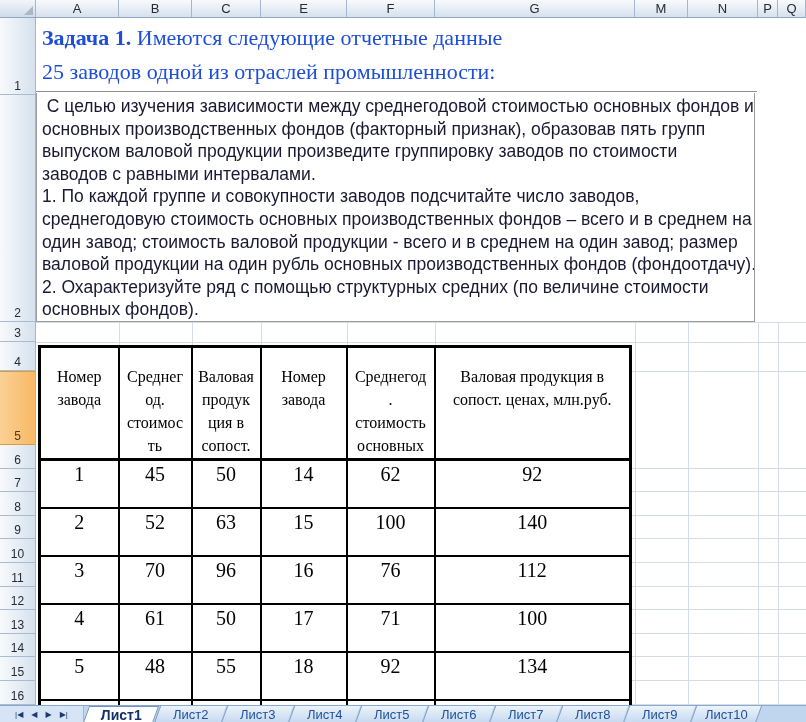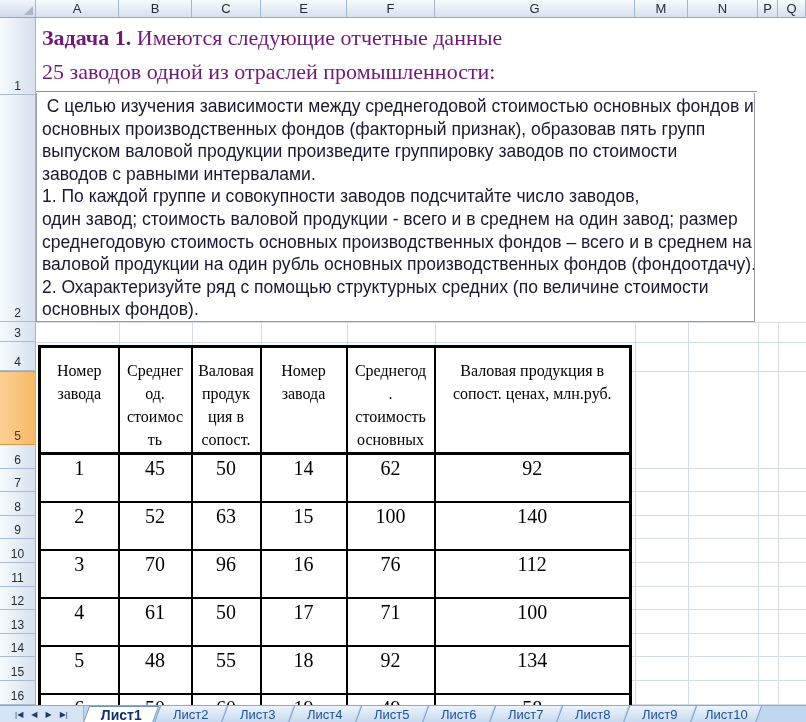--- a/index.html
+++ b/index.html
@@ -42,21 +42,21 @@
   #rowheaders .rh:nth-child(5){height:74px;background:linear-gradient(to right,#fbd095,#f7b966);
       border-top:1px solid #e09940;border-bottom:1px solid #e09940;color:#4a3push;}
   #rowheaders .rh:nth-child(5){color:#4a3a20;}
   #rowheaders .rh:nth-child(16){flex:1;}
 
   
   #content{position:absolute;left:36px;top:18px;width:770px;height:687px;background:#fff;
            overflow:hidden;}
   .titleblock{position:absolute;left:0;top:0;width:721px;height:74px;
               border-bottom:1px solid #8f8f8f;padding:3px 0 0 6px;
-              font-family:"Liberation Serif",serif;color:#701a75;font-size:22px;line-height:34px;}
+              font-family:"Liberation Serif",serif;color:#1d4ed8;font-size:22px;line-height:34px;}
   .titleblock .b{font-weight:bold;}
   .textblock{position:absolute;left:0;top:75px;width:719px;height:229px;
              border:1px solid #9c9c9c;border-top:none;padding:2px 0 0 5px;overflow:hidden;}
   .tline{font-size:17.5px;line-height:22.6px;color:#191931;white-space:pre;}
 
   
   .gv,.gh,.colseg{position:absolute;background:#d3dce7;}
   .gv{width:1px;top:304px;height:383px;}
   .gh{height:1px;left:0;width:770px;}
   .colseg{width:1px;top:304px;height:23px;}
@@ -64,21 +64,21 @@
          background:repeating-linear-gradient(to bottom,transparent 0,transparent 22.6px,#d3dce7 22.6px,#d3dce7 23.6px);}
 
   
   .datatable{position:absolute;left:2px;top:327px;width:591px;table-layout:fixed;
              border-collapse:collapse;border:3px solid #000;background:#fff;
              font-family:"Liberation Serif",serif;color:#000;}
   .datatable col.c1{width:79px;} .datatable col.c2{width:73px;} .datatable col.c3{width:69px;}
   .datatable col.c4{width:86px;} .datatable col.c5{width:88px;} .datatable col.c6{width:196px;}
   .datatable th{height:100px;border:2px solid #000;border-bottom:3px solid #000;
                 font-weight:normal;font-size:16px;line-height:23px;text-align:center;
-                vertical-align:top;padding-top:11px;white-space:pre-line;overflow:hidden;}
+                vertical-align:top;padding-top:17px;white-space:pre-line;overflow:hidden;}
   .datatable td{height:48px;border:2px solid #000;font-size:20px;text-align:center;
                 vertical-align:top;padding-top:2px;}
 
   
   #tabbar{position:absolute;left:0;top:705px;width:806px;height:17px;background:#c0d5ee;
           border-top:1px solid #8aa9cf;display:flex;align-items:stretch;}
   .tabnav{width:84px;flex:none;background:#d6e4f5;border-right:1px solid #9fb8d6;
           display:flex;align-items:center;justify-content:center;gap:8px;
           color:#1d3a6e;font-size:8px;}
   .nv{cursor:default;}
@@ -131,22 +131,22 @@
       <div>25 заводов одной из отраслей промышленности:</div>
     </div>
 
     <div class="textblock">
 
     <div class="tline"> С целью изучения зависимости между среднегодовой стоимостью основных фондов и</div>
         <div class="tline">основных производственных фондов (факторный признак), образовав пять групп</div>
         <div class="tline">выпуском валовой продукции произведите группировку заводов по стоимости</div>
         <div class="tline">заводов с равными интервалами.</div>
         <div class="tline">1. По каждой группе и совокупности заводов подсчитайте число заводов,</div>
+        <div class="tline">среднегодовую стоимость основных производственных фондов – всего и в среднем на</div>
         <div class="tline">один завод; стоимость валовой продукции - всего и в среднем на один завод; размер</div>
-        <div class="tline">среднегодовую стоимость основных производственных фондов – всего и в среднем на</div>
         <div class="tline">валовой продукции на один рубль основных производственных фондов (фондоотдачу).</div>
         <div class="tline">2. Охарактеризуйте ряд с помощью структурных средних (по величине стоимости</div>
         <div class="tline">основных фондов).</div>
       </div>
 
     <div class="gh" style="top:304px"></div>
     <div class="gh" style="top:324px"></div>
     <div class="gh" style="top:353px;left:595px;width:175px"></div>
     <div class="colseg" style="left:83px"></div>
     <div class="colseg" style="left:156px"></div>

